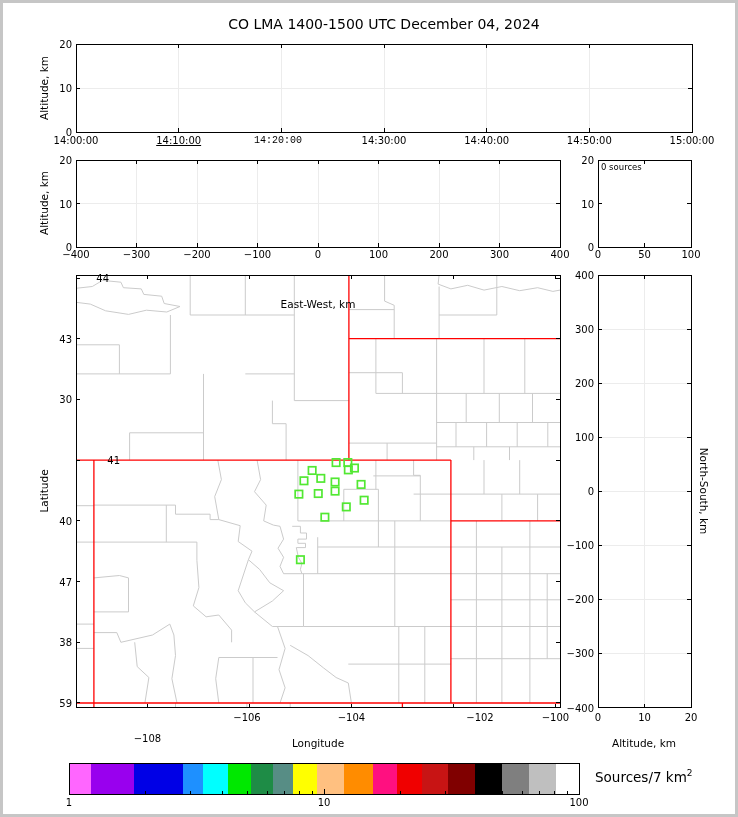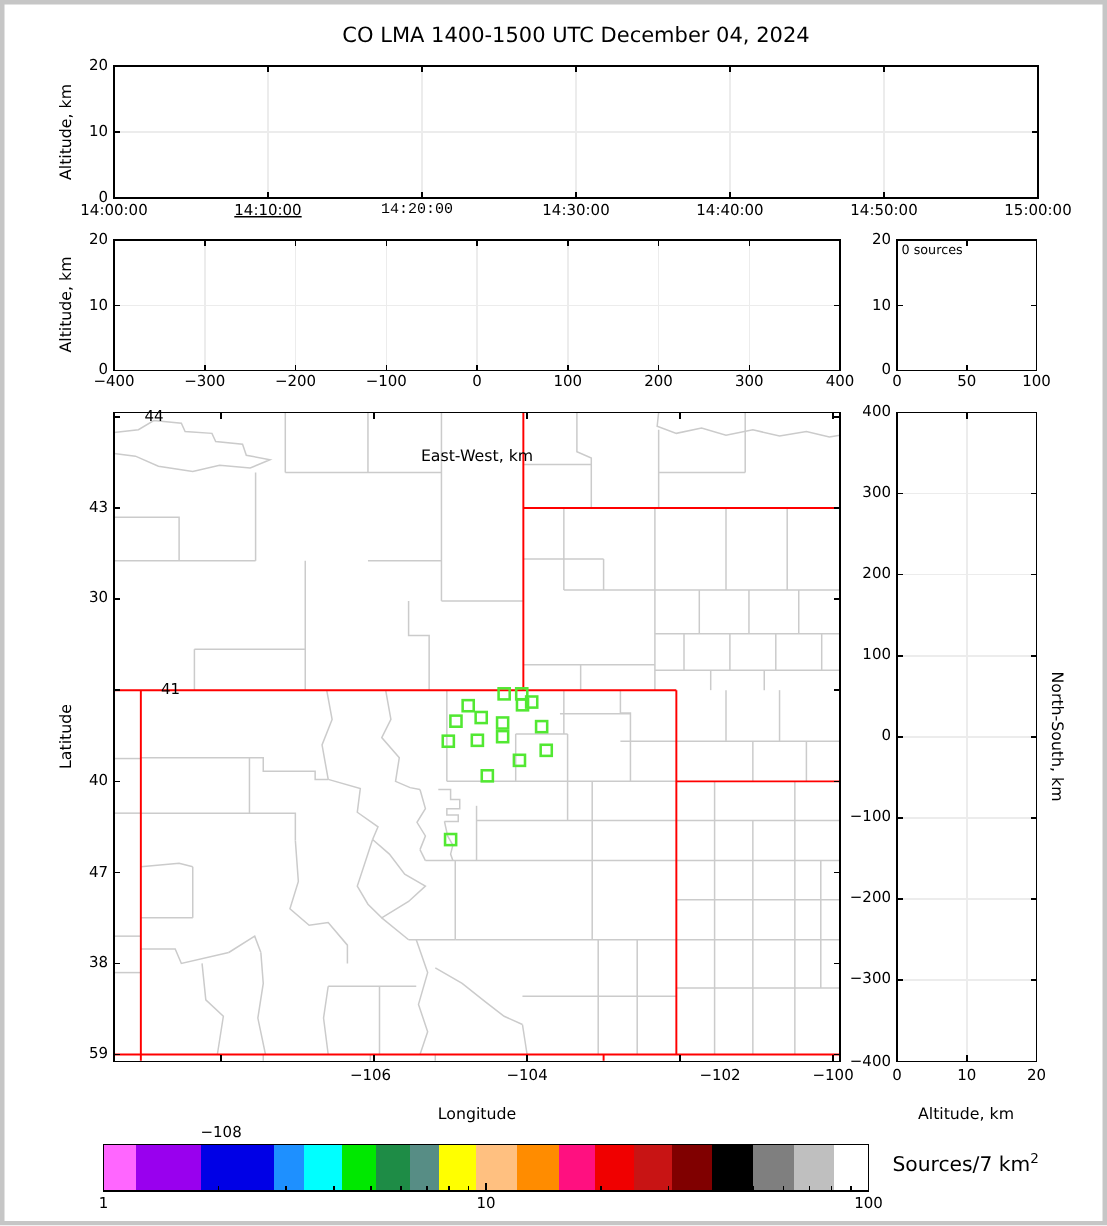--- a/index.html
+++ b/index.html
@@ -383,21 +383,21 @@
       <span class="tick cx" style="left: 557px; top: 246px;">400</span>
       <span class="tick rx" style="left: 69px; top: 157px;">20</span>
       <span class="tick rx" style="left: 69px; top: 200.5px;">10</span>
       <span class="tick rx" style="left: 69px; top: 244px;">0</span>
       <span class="tick cx" style="left: 595px; top: 246px;">0</span>
       <span class="tick cx" style="left: 641.5px; top: 246px;">50</span>
       <span class="tick cx" style="left: 688px; top: 246px;">100</span>
       <span class="tick rx" style="left: 591px; top: 157px;">20</span>
       <span class="tick rx" style="left: 591px; top: 200.5px;">10</span>
       <span class="tick rx" style="left: 591px; top: 244px;">0</span>
-      <span class="tick cx" style="left: 144.4px; top: 747px;">−108</span>
+      <span class="tick cx" style="left: 144.4px; top: 730px;">−108</span>
       <span class="tick cx" style="left: 244px; top: 709px; text-align: center;">−106</span>
       <span class="tick cx" style="left: 348.4px; top: 709px;">−104</span>
       <span class="tick cx" style="left: 477px; top: 709px;">−102</span>
       <span class="tick cx" style="left: 552.4px; top: 709px;">−100</span>
       <span class="tick rx" style="left: 69px; top: 275px; margin-left: 37px;">44</span>
       <span class="tick rx" style="left: 69px; top: 335.714px;">43</span>
       <span class="tick rx" style="left: 69px; top: 396.428px;">30</span>
       <span class="tick rx" style="left: 69px; top: 457.142px; margin-left: 48px;">41</span>
       <span class="tick rx" style="left: 69px; top: 517.856px;">40</span>
       <span class="tick rx" style="left: 69px; top: 578.57px;">47</span>

